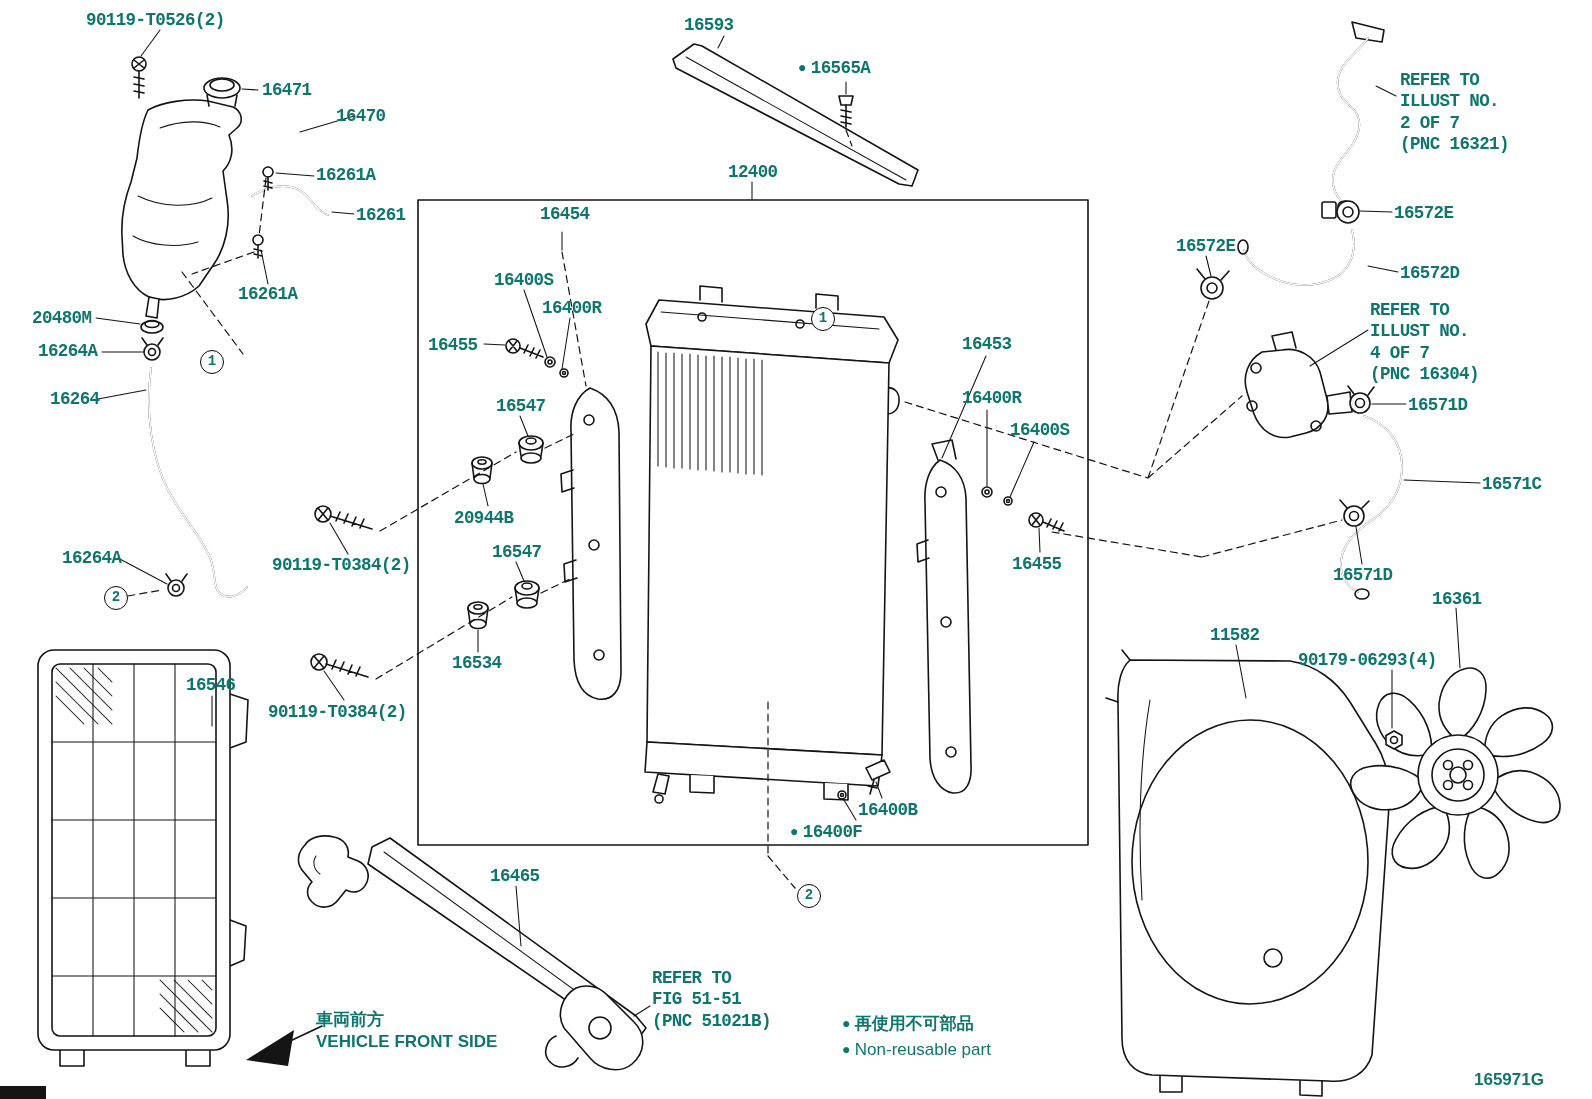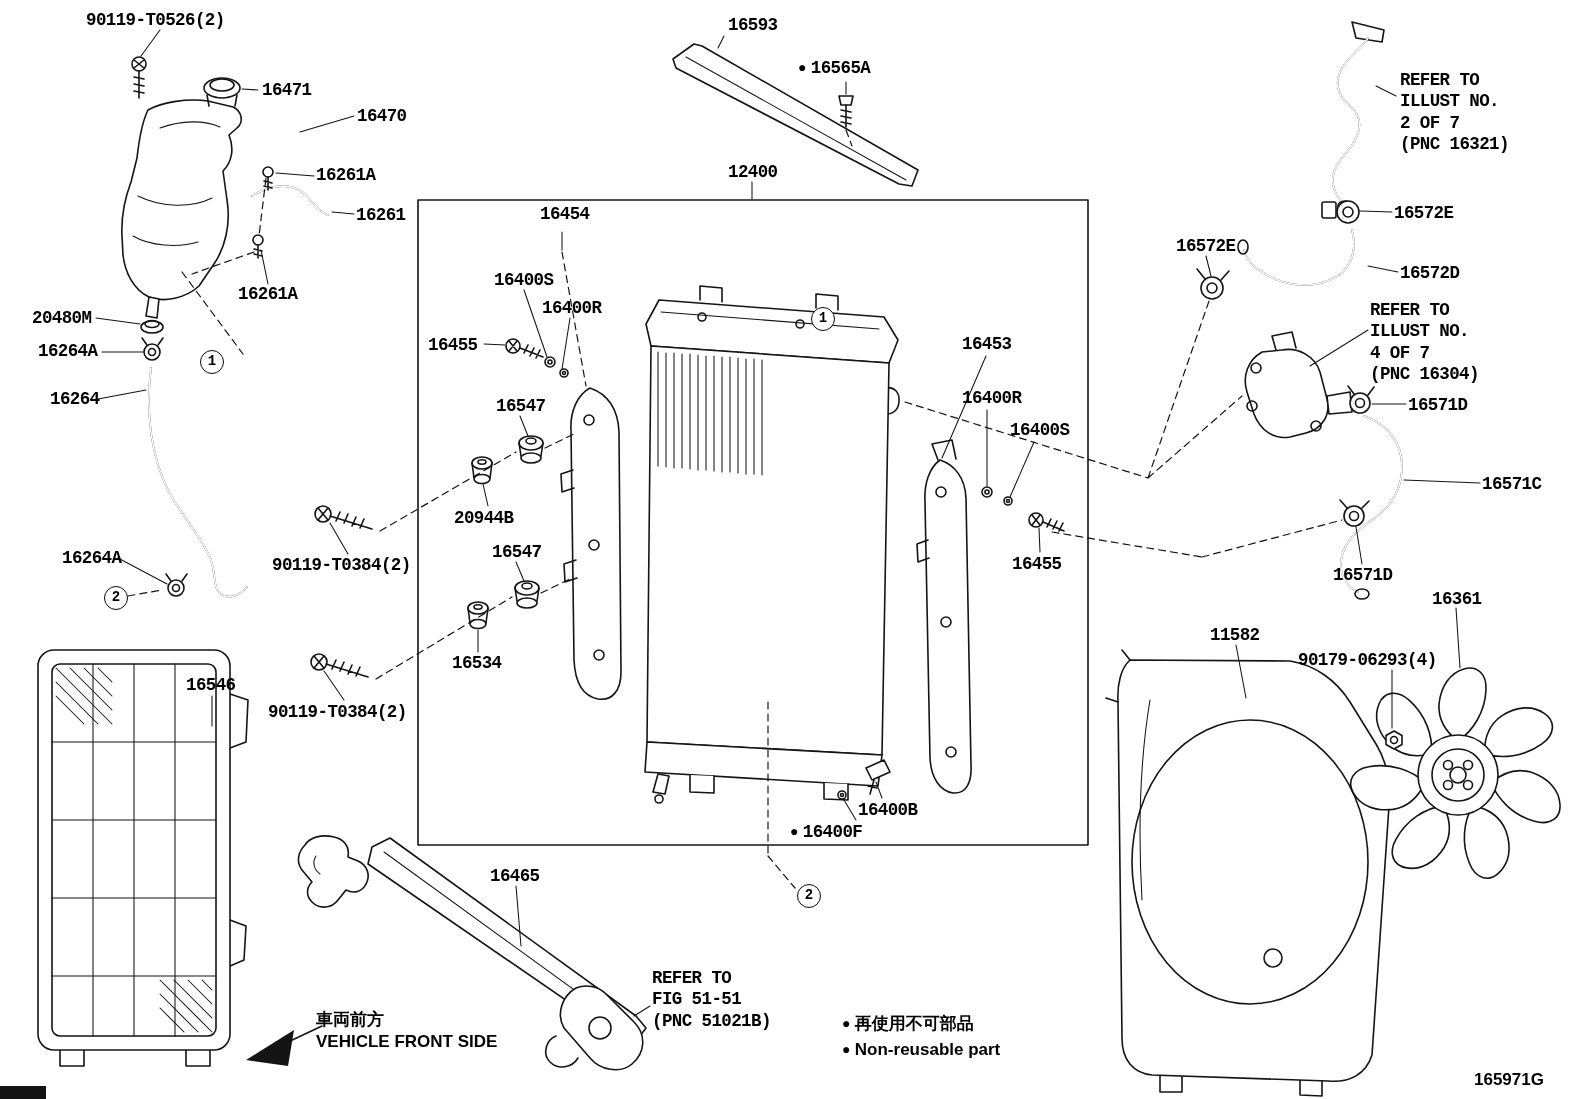--- a/index.html
+++ b/index.html
@@ -1,33 +1,33 @@
 <!DOCTYPE html>
 <html><head>
 <meta charset="utf-8">
 <style>
   html,body{margin:0;padding:0;background:#fff;}
   .stage{position:relative;width:1592px;height:1099px;background:#ffffff;overflow:hidden;
-         font-family:"Liberation Mono","DejaVu Sans Mono",monospace;color:#000000;}
+         font-family:"Liberation Mono","DejaVu Sans Mono",monospace;color:#0f766e;}
   svg{position:absolute;left:0;top:0;}
   .ln path,.ln line,.ln circle,.ln ellipse,.ln rect,.ln polyline,.ln polygon{
       fill:none;stroke:#141414;stroke-width:1.6;stroke-linecap:round;stroke-linejoin:round;}
   .ln .fw{fill:#ffffff;}
   .ln .fb{fill:#141414;stroke:none;}
   .ln .thin{stroke-width:1.05;}
   .ln .dash{stroke-dasharray:7 5;stroke-width:1.2;}
   .ln .tubeO{fill:none;stroke:#141414;stroke-linecap:round;}
   .ln .tubeI{fill:none;stroke:#ffffff;stroke-linecap:round;}
   .lbl{position:absolute;font-weight:700;font-size:17.5px;letter-spacing:-0.6px;
        line-height:1.22;white-space:pre-line;}
   .dotline{display:flex;align-items:center;gap:5px;white-space:nowrap;}
   .dot{font-size:14px;}
   .circ{position:absolute;width:22px;height:22px;border:1.8px solid #0a0a0a;border-radius:50%;
         text-align:center;line-height:20px;font-size:14px;font-weight:700;background:#fff;}
-  .sans{font-family:"Liberation Sans","DejaVu Sans",sans-serif;font-weight:700;font-size:17px;letter-spacing:0;}
+  .sans{font-family:"Liberation Sans","DejaVu Sans",sans-serif;font-weight:400;font-size:17px;letter-spacing:0;}
   .sansbold{font-family:"Liberation Sans","DejaVu Sans",sans-serif;font-weight:700;font-size:17px;letter-spacing:0;}
 </style>
 </head>
 <body>
 
 <div class="stage">
 
 <svg width="1592" height="1099" viewBox="0 0 1592 1099">
   <g class="ln">
 
@@ -238,30 +238,30 @@
     <path class="thin" d="M160,30 L141,56 M258,90 L242,89 M354,116 L300,132 M314,176 L276,173 M354,214 L332,212 M268,284 L261,250 M96,318 L140,324 M102,352 L143,352 M98,399 L146,390 M118,558 L167,584 M212,696 L212,726 M724,36 L718,48 M846,82 L846,94 M752,182 L752,199 M562,232 L562,250 M524,290 L547,357 M570,318 L562,369 M484,344 L505,345 M520,416 L528,436 M488,506 L483,484 M348,554 L330,523 M516,562 L524,581 M478,652 L478,630 M344,700 L324,671 M516,886 L521,946 M650,1006 L634,1016 M986,356 L942,458 M987,410 L987,486 M1034,442 L1010,497 M1040,552 L1039,528 M882,798 L876,782 M856,820 L844,800 M1396,96 L1376,86 M1392,212 L1360,211 M1206,256 L1211,276 M1398,272 L1368,266 M1368,330 L1310,366 M1406,404 L1372,404 M1480,483 L1404,480 M1362,564 L1356,527 M1456,608 L1460,668 M1236,645 L1246,698 M1392,670 L1392,728"></path>
 
     <path class="dash" d="M266,178 L259,236 M254,252 L192,274 M182,272 L243,354 M128,596 L162,590 M562,252 L586,386 M846,130 L852,146 M380,531 L516,452 M376,679 L512,597 M545,448 L574,434 M541,593 L572,578 M905,402 L1148,478 M1148,478 L1209,301 M1148,478 L1242,396 M1052,532 L1202,557 M1202,557 L1342,520 M768,702 L768,856 M768,856 L795,888"></path>
 
     <rect class="fb" x="0" y="1086" width="46" height="13"></rect>
   </g>
 </svg>
 
 <div class="lbl" style="left:86px;top:10px">90119-T0526(2)</div>
 <div class="lbl" style="left:262px;top:80px">16471</div>
-<div class="lbl" style="left:357px;top:106px">16470</div>
+<div class="lbl" style="left:336px;top:106px">16470</div>
 <div class="lbl" style="left:316px;top:165px">16261A</div>
 <div class="lbl" style="left:356px;top:205px">16261</div>
 <div class="lbl" style="left:238px;top:284px">16261A</div>
 <div class="lbl" style="left:32px;top:308px">20480M</div>
 <div class="lbl" style="left:38px;top:341px">16264A</div>
 <div class="lbl" style="left:50px;top:389px">16264</div>
 <div class="lbl" style="left:62px;top:548px">16264A</div>
 <div class="lbl" style="left:186px;top:675px">16546</div>
-<div class="lbl" style="left:728px;top:15px">16593</div>
+<div class="lbl" style="left:684px;top:15px">16593</div>
 <div class="lbl dotline" style="left:798px;top:58px">
   <span class="dot">●</span>
   <span>16565A</span>
 </div>
 <div class="lbl" style="left:728px;top:162px">12400</div>
 <div class="lbl" style="left:540px;top:204px">16454</div>
 <div class="lbl" style="left:494px;top:270px">16400S</div>
 <div class="lbl" style="left:542px;top:298px">16400R</div>
 <div class="lbl" style="left:428px;top:335px">16455</div>
 <div class="lbl" style="left:496px;top:396px">16547</div>

